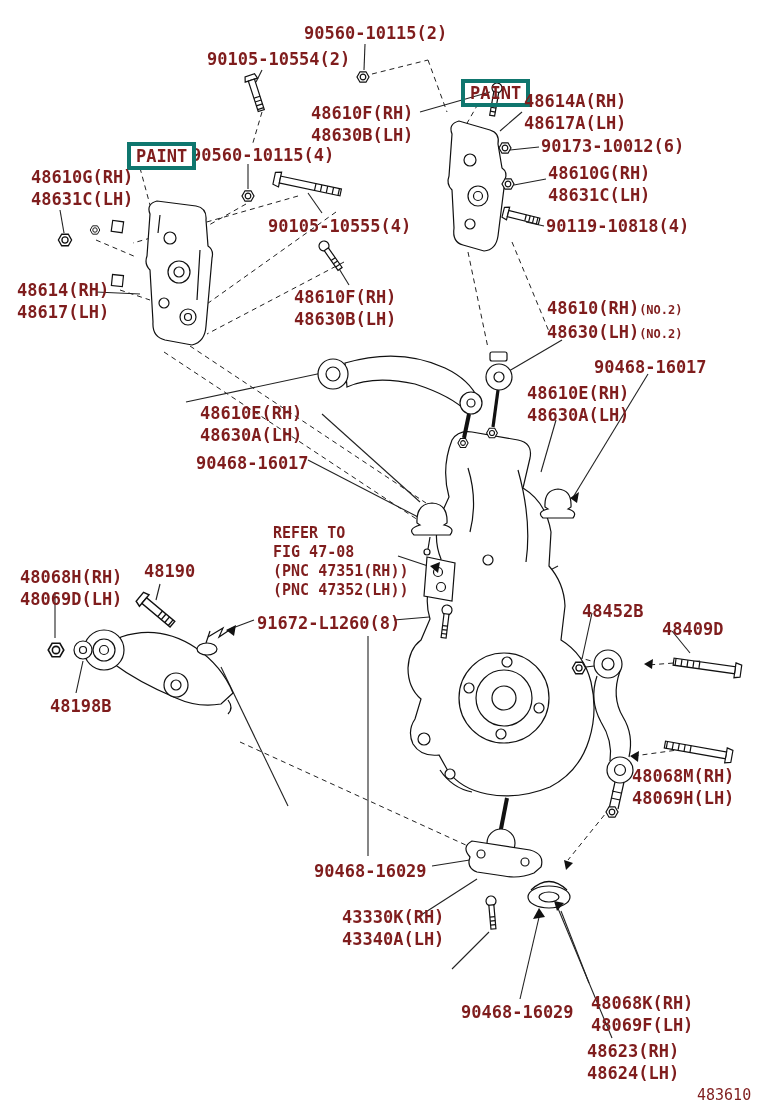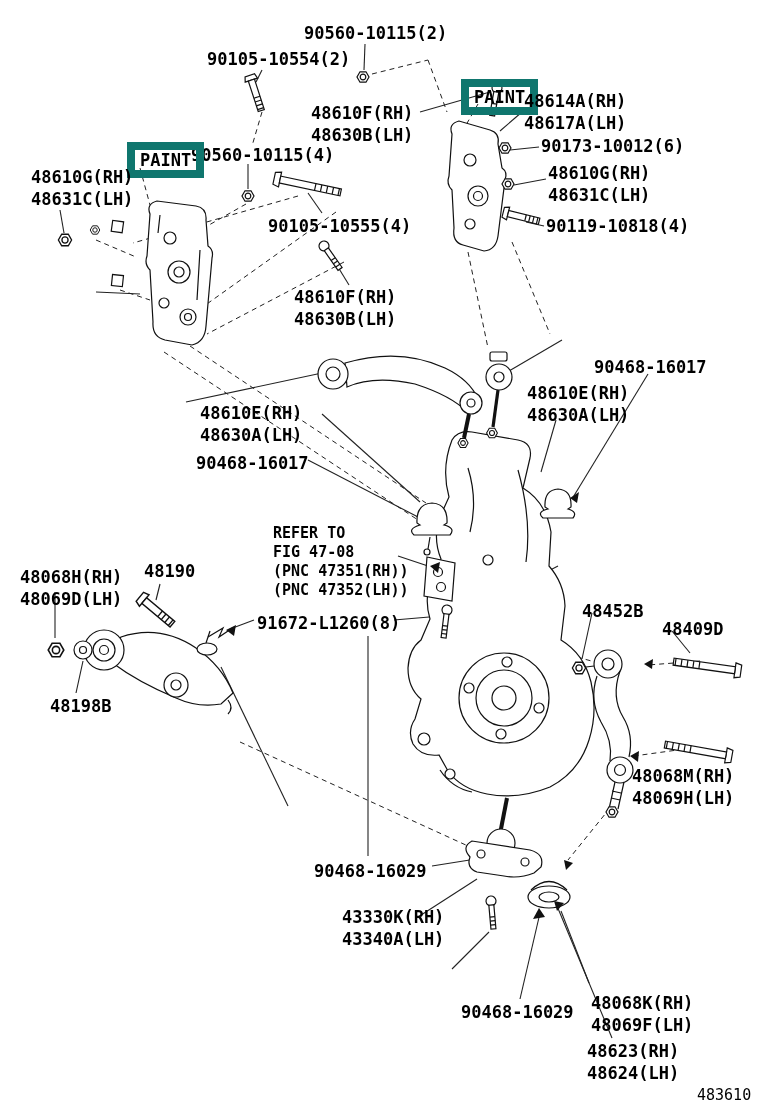--- a/index.html
+++ b/index.html
@@ -1,24 +1,24 @@
 <!DOCTYPE html>
 <html><head>
 <meta charset="utf-8">
 <style>
   html,body{margin:0;padding:0;background:#ffffff;}
   #diagram-root{
     position:relative;width:760px;height:1112px;background:#ffffff;overflow:hidden;
-    font-family:"DejaVu Sans Mono","Liberation Mono",monospace;color:#000000;
+    font-family:"DejaVu Sans Mono","Liberation Mono",monospace;color:#7f1d1d;
   }
   #drawing{position:absolute;left:0;top:0;width:760px;height:1112px;}
   #labels{position:absolute;left:0;top:0;width:760px;height:1112px;}
   .label{position:absolute;font-weight:bold;font-size:17px;line-height:22px;white-space:nowrap;}
   .label.small{font-size:15px;line-height:19px;}
-  .label.boxed{border:8px solid #0f766e;padding:0 5px;line-height:20px;}
+  .label.boxed{border:4px solid #0f766e;padding:0 5px;line-height:20px;}
   .sfx{font-size:12px;font-weight:bold;}
   .hl{padding:0 3px;}
   .fig-id{position:absolute;left:697px;top:1086px;font-size:15px;font-weight:normal;}
   
   .ln{stroke:#222;stroke-width:1.1;fill:none;}
   .dl{stroke:#222;stroke-width:1;fill:none;stroke-dasharray:5 4;}
   .pt{stroke:#111;stroke-width:1.2;fill:#fff;}
   .pt2{stroke:#111;stroke-width:1.2;fill:none;}
   .stud{stroke:#111;stroke-width:4;fill:none;}
   .stud2{stroke:#111;stroke-width:3.2;fill:none;}
@@ -300,23 +300,31 @@
       <div class="label" style="left: 548px; top: 162px;">
         <div><span>48610G(RH)</span></div>
         <div><span>48631C(LH)</span></div>
       </div>
       <div class="label" style="left: 268px; top: 215px;">
         <div><span>90105-10555(4)</span></div>
       </div>
       <div class="label" style="left: 546px; top: 215px;">
         <div><span>90119-10818(4)</span></div>
       </div>
+      <div class="label" style="left: 17px; top: 279px;">
+        <div><span>48614(RH)</span></div>
+        <div><span>48617(LH)</span></div>
+      </div>
       <div class="label" style="left: 294px; top: 286px;">
         <div><span>48610F(RH)</span></div>
         <div><span>48630B(LH)</span></div>
+      </div>
+      <div class="label" style="left: 547px; top: 297px;">
+        <div><span>48610(RH)</span><span class="sfx">(NO.2)</span></div>
+        <div><span>48630(LH)</span><span class="sfx">(NO.2)</span></div>
       </div>
       <div class="label" style="left: 594px; top: 356px;">
         <div><span>90468-16017</span></div>
       </div>
       <div class="label" style="left: 527px; top: 382px;">
         <div><span>48610E(RH)</span></div>
         <div><span>48630A(LH)</span></div>
       </div>
       <div class="label" style="left: 200px; top: 402px;">
         <div><span>48610E(RH)</span></div>

